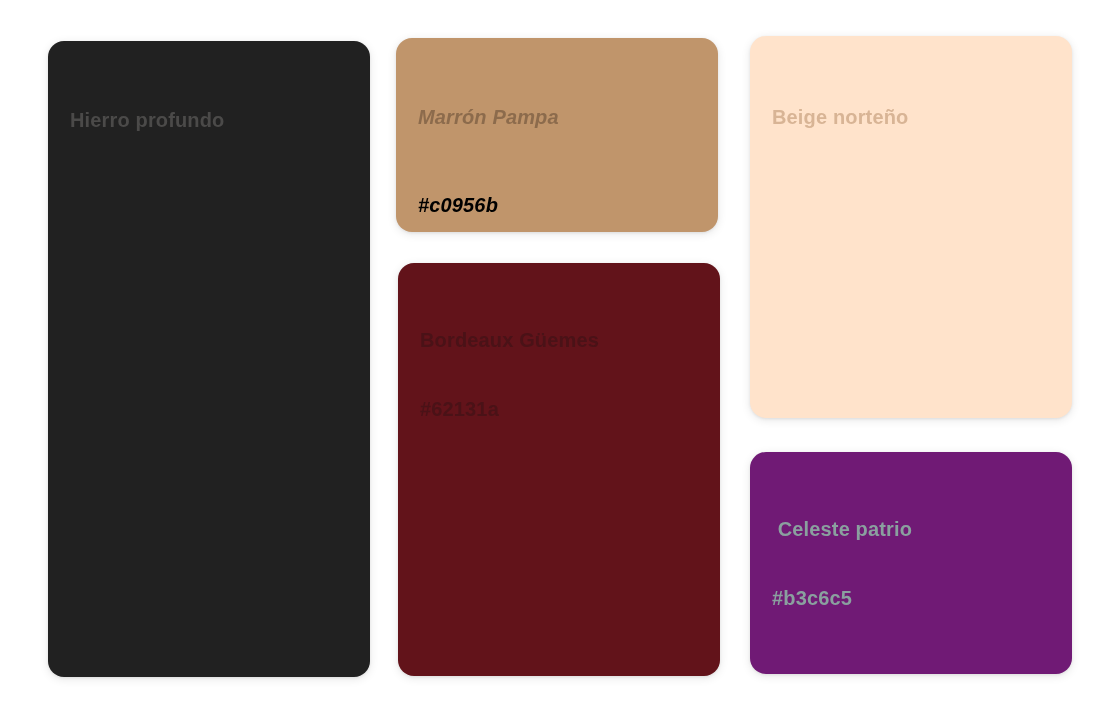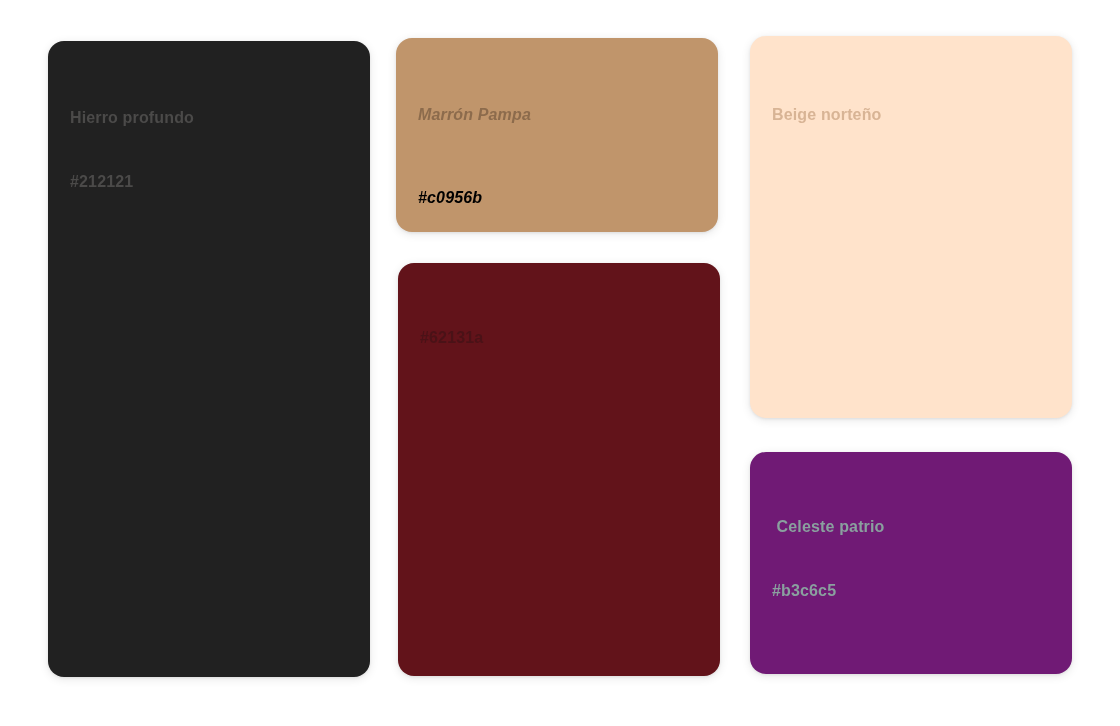--- a/index.html
+++ b/index.html
@@ -32,21 +32,21 @@
     top: 24px;
     left: 22px;
     right: 12px;
     line-height: 1.32;
     white-space: pre;
   }
   .swatch-name,
   .swatch-hex {
     display: block;
     font-family: "Liberation Sans", sans-serif;
-    font-size: 16px;
+    font-size: 20px;
     font-weight: bold;
     letter-spacing: 0.15px;
   }
 
   
   #card-hierro-profundo   { left: 48px;  top: 41px;  width: 322px; height: 636px; }
   #card-marron-pampa      { left: 396px; top: 38px;  width: 322px; height: 194px; font-style: italic; }
   #card-beige-norteno     { left: 750px; top: 36px;  width: 322px; height: 382px; }
   #card-bordeaux-guemes   { left: 398px; top: 263px; width: 322px; height: 413px; }
   #card-celeste-patrio    { left: 750px; top: 452px; width: 322px; height: 222px; }
@@ -56,39 +56,39 @@
   #card-bordeaux-guemes .swatch-label-block { top: 22px; }
 </style>
 </head>
 <body style="background-color: rgb(255, 255, 255);">
 
 <div id="palette-board" style="background-color: rgb(255, 255, 255);">
 
   <div class="swatch-card" id="card-hierro-profundo" style="background-color: rgb(33, 33, 33);">
     <div class="swatch-label-block">
       <span class="swatch-name" style="color: rgb(75, 74, 73);">Hierro profundo</span>
-      <span class="swatch-hex" style="color: rgb(75, 74, 73);">#212121</span>
     </div>
   </div>
 
   <div class="swatch-card" id="card-marron-pampa" style="background-color: rgb(192, 149, 107);">
     <div class="swatch-label-block">
       <span class="swatch-name" style="color: rgb(140, 107, 76);">Marrón Pampa</span>
       <span class="swatch-hex" style="color: #000000; margin-top: 19px;">#c0956b</span>
     </div>
   </div>
 
   <div class="swatch-card" id="card-beige-norteno" style="background-color: rgb(255, 227, 203);">
     <div class="swatch-label-block">
       <span class="swatch-name" style="color: rgb(216, 180, 149);">Beige norteño</span>
     </div>
   </div>
 
   <div class="swatch-card" id="card-bordeaux-guemes" style="background-color: rgb(98, 19, 26);">
     <div class="swatch-label-block">
+      <span class="swatch-name" style="color: rgb(74, 18, 23);">Bordeaux Güemes</span>
       <span class="swatch-hex" style="color: rgb(74, 18, 23);">#62131a</span>
     </div>
   </div>
 
   <div class="swatch-card" id="card-celeste-patrio" style="background-color: #701a75;">
     <div class="swatch-label-block">
       <span class="swatch-name" style="color: rgb(138, 160, 159);"> Celeste patrio</span>
       <span class="swatch-hex" style="color: rgb(138, 160, 159);">#b3c6c5</span>
     </div>
   </div>

